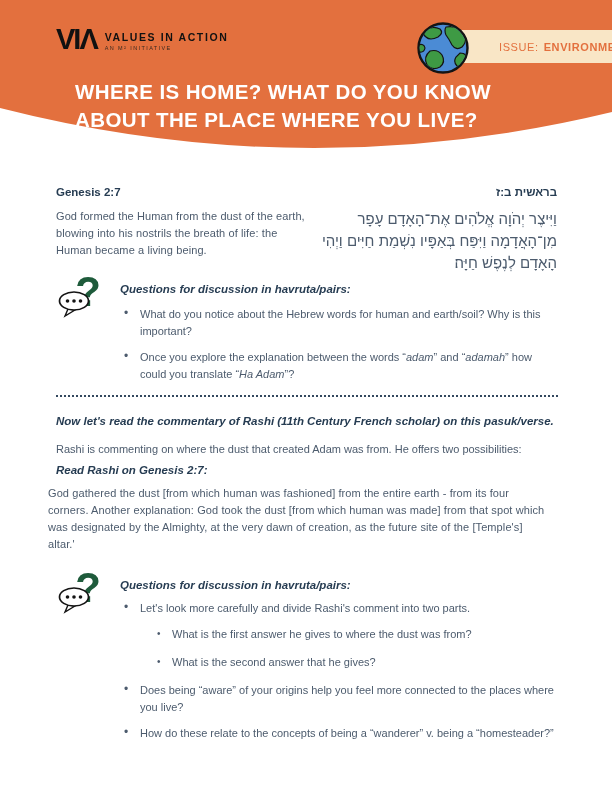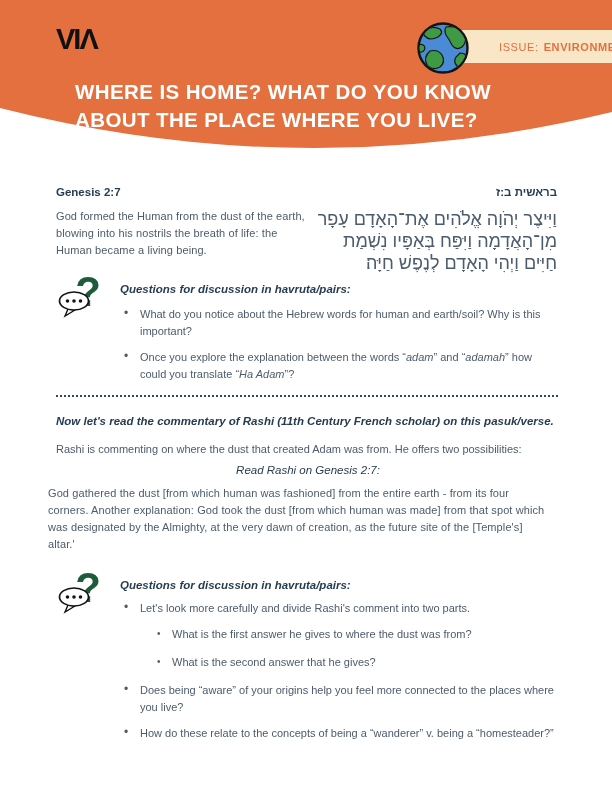--- a/index.html
+++ b/index.html
@@ -47,21 +47,21 @@
 
   
   .verse-row {
     position:absolute; left:56px; top:186px; width:501px;
     display:flex; justify-content:space-between;
   }
   .verse-col-en { width:250px; }
   .verse-col-he { width:252px; text-align:right; }
   .verse-head { font-size:11.5px; font-weight:700; margin-bottom:10px; }
   .verse-body-en { font-size:11px; line-height:17px; letter-spacing:0.1px; }
-  .verse-body-he { font-size:18px; line-height:22px; direction:rtl;text-align:right; }
+  .verse-body-he { font-size:15px; line-height:22px; direction:rtl;text-align:right; }
 
   
   .disc-icon { position:absolute; left:58px; }
   .disc-head {
     position:absolute; left:120px; width:440px;
     font-size:11.5px; font-weight:700; font-style:italic;
   }
   ul.bullets {
     position:absolute; left:120px; width:437px;
     list-style:none; margin:0; padding:0;
@@ -86,38 +86,42 @@
   .rashi-intro {
     position:absolute; left:56px; top:413px; width:504px;
     font-size:11.5px; font-weight:700; font-style:italic; line-height:16px;
   }
   .rashi-context {
     position:absolute; left:56px; top:441px; width:504px;
     font-size:11px; line-height:16px;
   }
   .rashi-read {
     position:absolute; left:56px; top:464px; width:504px;
-    font-size:11.5px; font-weight:400; font-style:italic;text-align:center;
+    font-size:11.5px; font-weight:700; font-style:italic;
   }
   .rashi-quote {
     position:absolute; left:48px; top:485px; width:503px;
     font-size:11px; line-height:17px; letter-spacing:0.1px;
   }
 </style>
 </head>
 <body>
 
 <div class="page">
 
   <svg class="header-svg" width="612" height="160" viewBox="0 0 612 160" aria-hidden="true">
     <path d="M0,0 H612 V112 Q306,186 0,108 Z" fill="#E3703E"></path>
   </svg>
 
   <div class="logo">
     <div class="logo-mark">VIΛ</div>
+    <div class="logo-text">
+      <div class="logo-name">VALUES IN ACTION</div>
+      <div class="logo-tagline">AN M² INITIATIVE</div>
+    </div>
   </div>
 
   <div class="issue-badge">
     <span class="prefix">ISSUE:</span>
     <span class="label">ENVIRONMENT</span>
   </div>
 
   <svg class="globe" width="54" height="54" viewBox="0 0 54 54" aria-hidden="true">
     <defs>
         <clipPath id="gclip">

